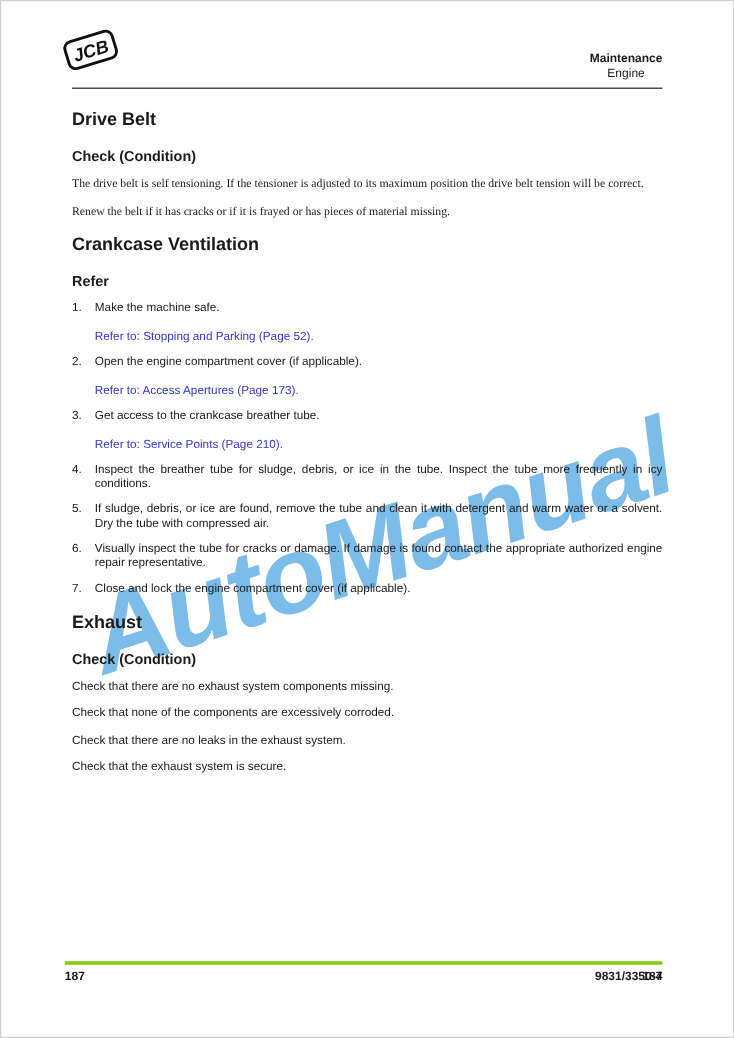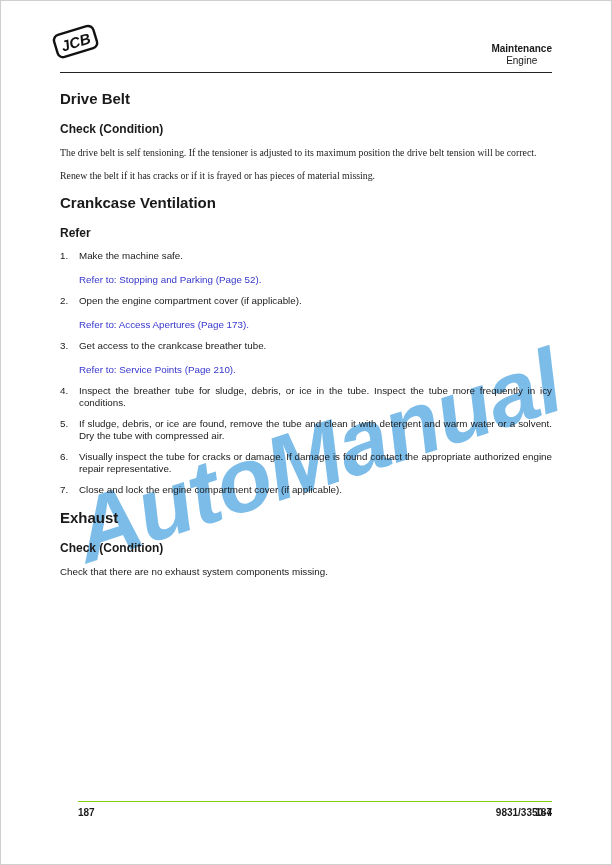--- a/index.html
+++ b/index.html
@@ -80,22 +80,22 @@
   .step-num { width:19px; flex-shrink:0; }
   .step-body { flex:1; }
   .step-text { text-align:justify; }
   .step-link {
     margin-top:12px;
     color:#3636cc;
     cursor:pointer;
   }
   .footer {
     position:absolute;
-    left:77px; right:59px; top:800px;
-    border-top:1px solid #84cc16;
+    left:53px; right:59px; top:800px;
+    border-top:3px solid #84cc16;
     padding-top:5px;
     z-index:1;
   }
   .footer-row {
     display:flex;
     justify-content:space-between;
     font-size:10px;
     font-weight:bold;
   }
   .footer-center { position:absolute; left:0; right:0; text-align:right; }
@@ -176,20 +176,23 @@
       <div class="step">
         <span class="step-num">7.</span>
         <span class="step-body step-text">Close and lock the engine compartment cover (if applicable).</span>
       </div>
 
     </div>
 
     <div class="h1">Exhaust</div>
     <div class="h2">Check (Condition)</div>
     <p class="check-para">Check that there are no exhaust system components missing.</p>
+    <p class="check-para">Check that none of the components are excessively corroded.</p>
+    <p class="check-para">Check that there are no leaks in the exhaust system.</p>
+    <p class="check-para">Check that the exhaust system is secure.</p>
 
   </div>
 
   <div class="footer">
     <div class="footer-row">
       <span>187</span>
       <span class="footer-center">9831/3350-4</span>
       <span>187</span>
     </div>
   </div>

